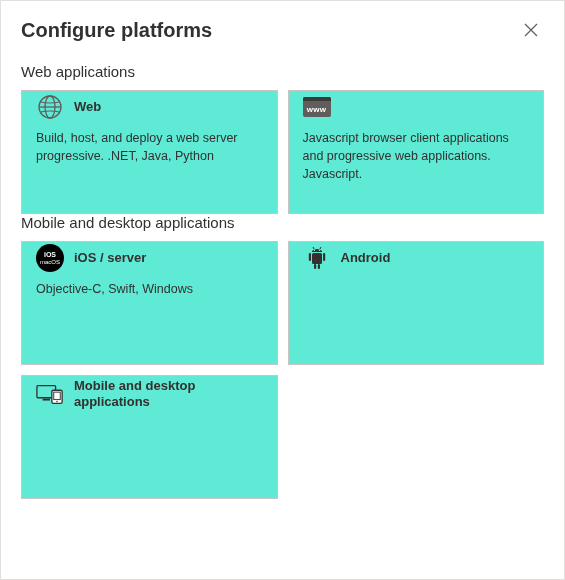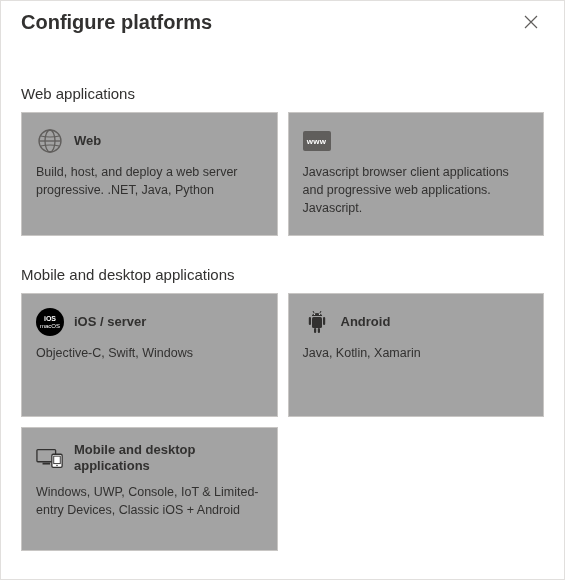--- a/index.html
+++ b/index.html
@@ -9,55 +9,55 @@
       width: 565px;
       height: 580px;
       position: relative;
       color: #323130;
       border: 1px solid #e1dfdd;
     }
     .header {
       display: flex;
       justify-content: space-between;
       align-items: center;
-      padding: 8px 20px 8px 20px;
+      padding: 16px 20px 8px 20px;
     }
     .header h1 {
       font-size: 20px;
       font-weight: 600;
       color: #323130;
     }
     .close-btn {
       background: none;
       border: none;
       cursor: pointer;
       padding: 6px;
       display: flex;
       align-items: center;
       justify-content: center;
       color: #605e5c;
     }
     .close-btn svg { display: block; }
     .content { padding: 12px 20px 20px 20px; }
-    .section { margin-top: 30px; }
+    .section { margin-top: 0; }
     .section-title {
       font-size: 15px;
       font-weight: 400;
       color: #323130;
       margin-bottom: 10px;
     }
     .grid {
       display: grid;
       grid-template-columns: 1fr 1fr;
       gap: 10px;
     }
     .card {
       border: 1px solid #c8c6c4;
-      background: #a3a3a3;
-      padding: 14px 14px 16px 14px;
+      background: #5eead4;
+      padding: 2px 14px 16px 14px;
       min-height: 124px;
       cursor: pointer;
     }
     .card-header {
       display: flex;
       align-items: center;
       gap: 10px;
       margin-bottom: 8px;
     }
     .card-title {
@@ -79,21 +79,21 @@
       align-items: center;
       justify-content: center;
     }
     
     .globe-icon svg { display: block; }
     
     .spa-icon {
       width: 28px; height: 20px;
       background: #605e5c;
       border-radius: 2px;
-      display: flex; flex-direction: row;
+      display: flex; flex-direction: column;
     }
     .spa-icon .bar { height: 4px; background: #3b3a39; border-radius: 2px 2px 0 0; }
     .spa-icon .body {
       flex: 1; color: #fff; font-size: 8px; font-weight: 600;
       display: flex; align-items: center; justify-content: center;
       letter-spacing: 0.3px;
     }
     
     .ios-icon {
       width: 28px; height: 28px; border-radius: 50%;
@@ -187,35 +187,33 @@
               <circle cx="13.5" cy="5.2" r="0.6" fill="#fff"></circle>
               <rect x="6" y="8" width="10" height="11" rx="1.5" fill="#323130"></rect>
               <rect x="2.8" y="8" width="2.2" height="8" rx="1.1" fill="#323130"></rect>
               <rect x="17" y="8" width="2.2" height="8" rx="1.1" fill="#323130"></rect>
               <rect x="8" y="19" width="2.2" height="5" rx="1.1" fill="#323130"></rect>
               <rect x="11.8" y="19" width="2.2" height="5" rx="1.1" fill="#323130"></rect>
             </svg>
           </span>
           <span class="card-title">Android</span>
         </div>
-        <div class="card-desc">Java, Kotlin, Xamarin</div>
       </div>
 
       <div class="card">
         <div class="card-header">
           <span class="icon-slot md-icon">
             <svg width="30" height="22" viewBox="0 0 30 22">
               <rect x="1" y="2" width="20" height="13" rx="1" fill="none" stroke="#323130" stroke-width="1.4"></rect>
               <rect x="7" y="16" width="8" height="2" fill="#323130"></rect>
               <rect x="17" y="7" width="11" height="14" rx="1.5" fill="#fff" stroke="#323130" stroke-width="1.4"></rect>
               <rect x="19" y="9" width="7" height="8" fill="none" stroke="#323130" stroke-width="1"></rect>
               <circle cx="22.5" cy="19" r="0.8" fill="#323130"></circle>
             </svg>
           </span>
           <span class="card-title">Mobile and desktop applications</span>
         </div>
-        <div class="card-desc">Windows, UWP, Console, IoT &amp; Limited-entry Devices, Classic iOS + Android</div>
       </div>
 
     </div>
   </div>
 
 </div>
 
 </body></html>

